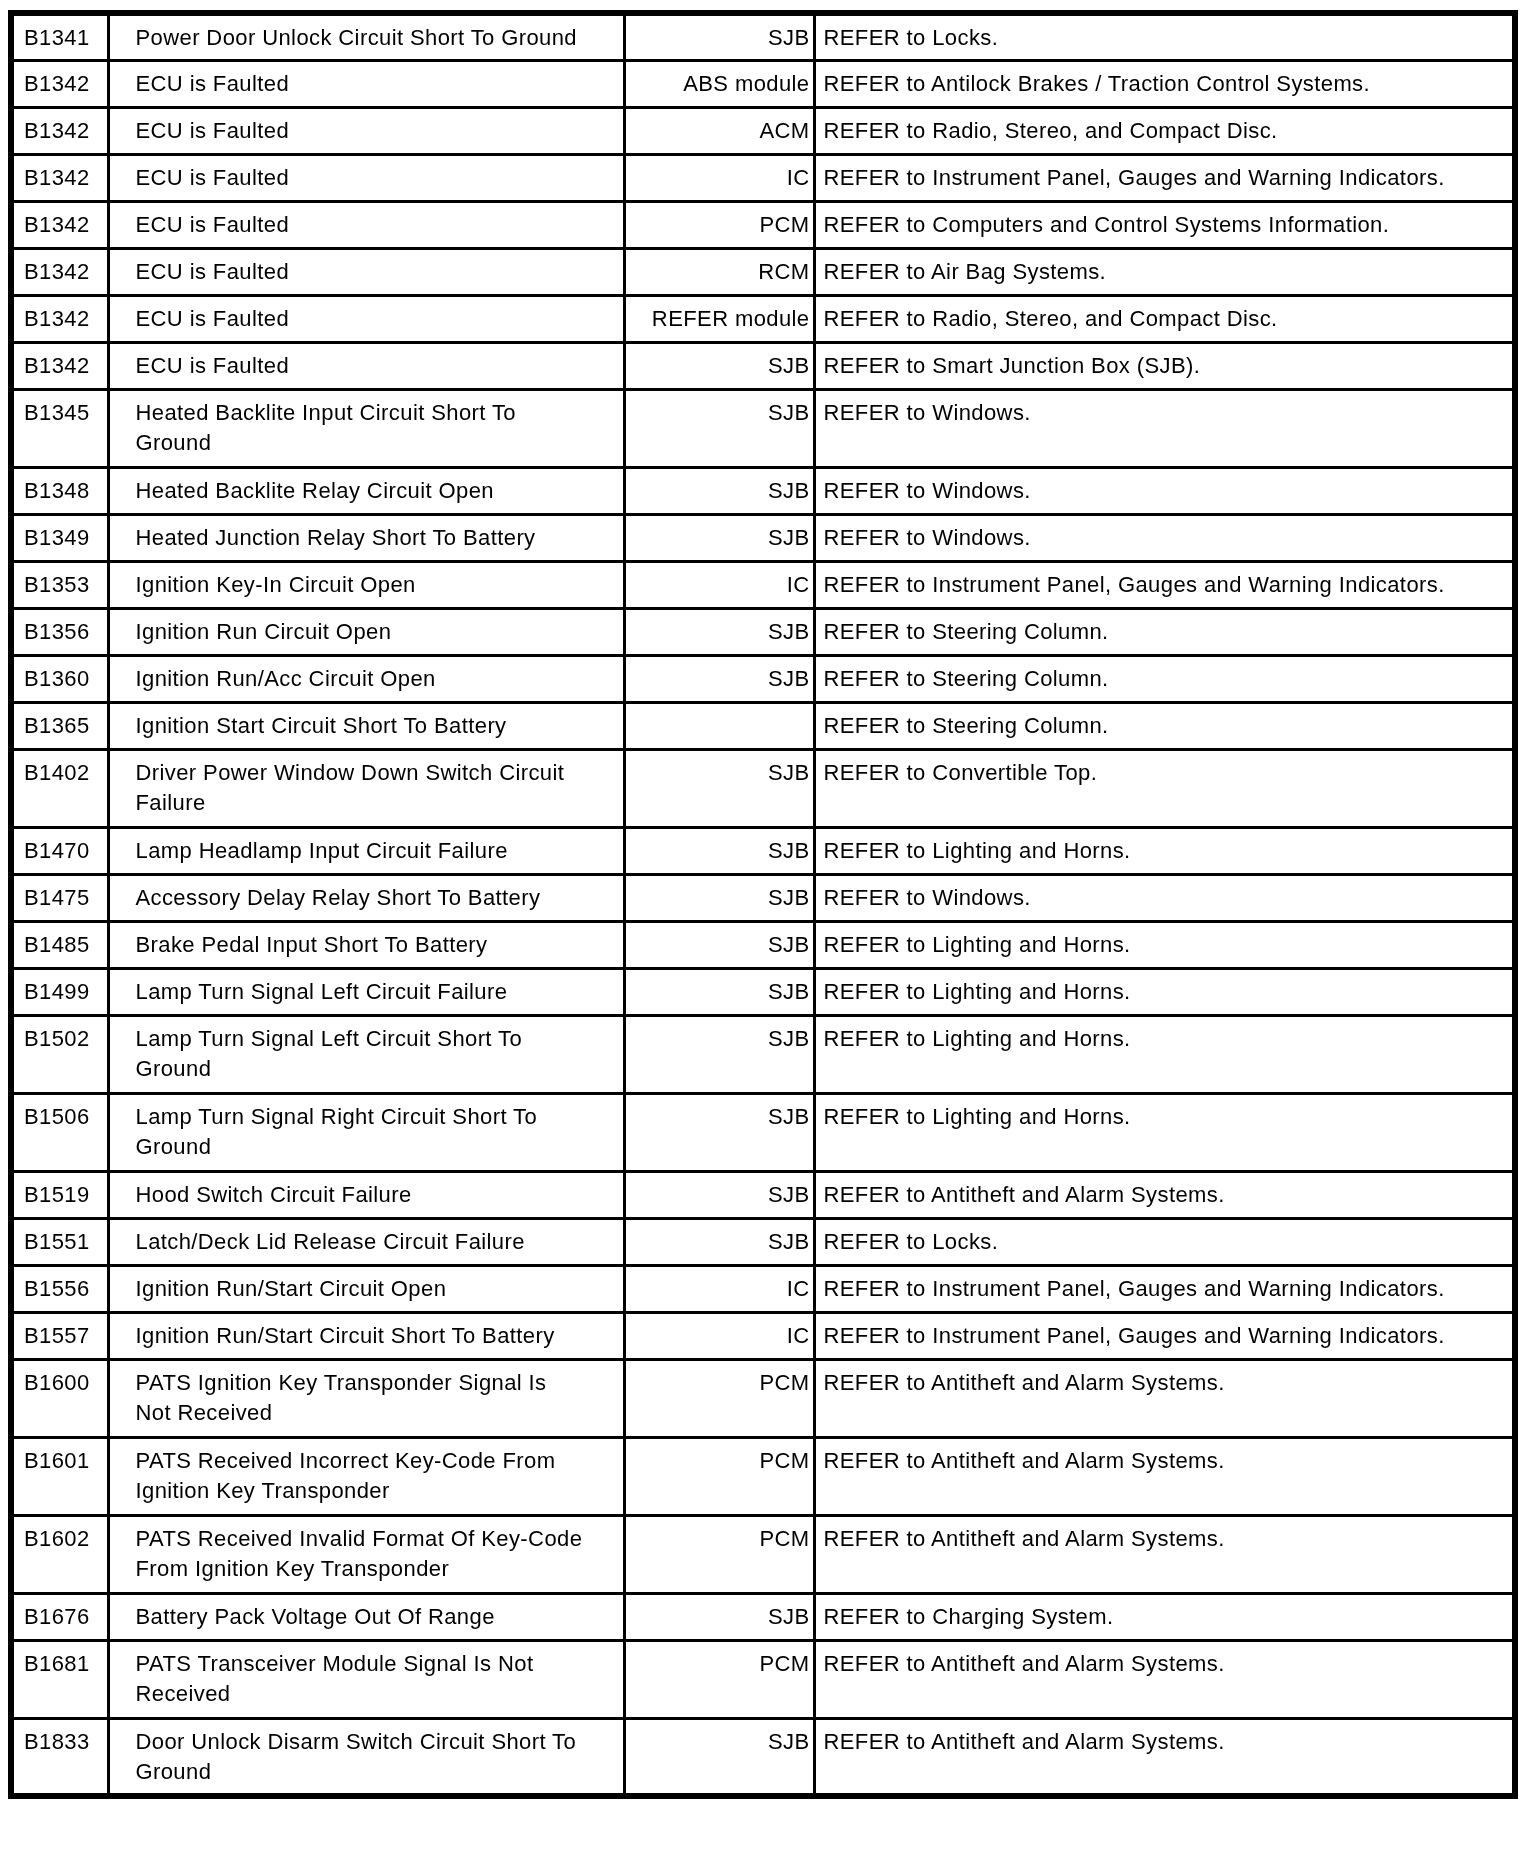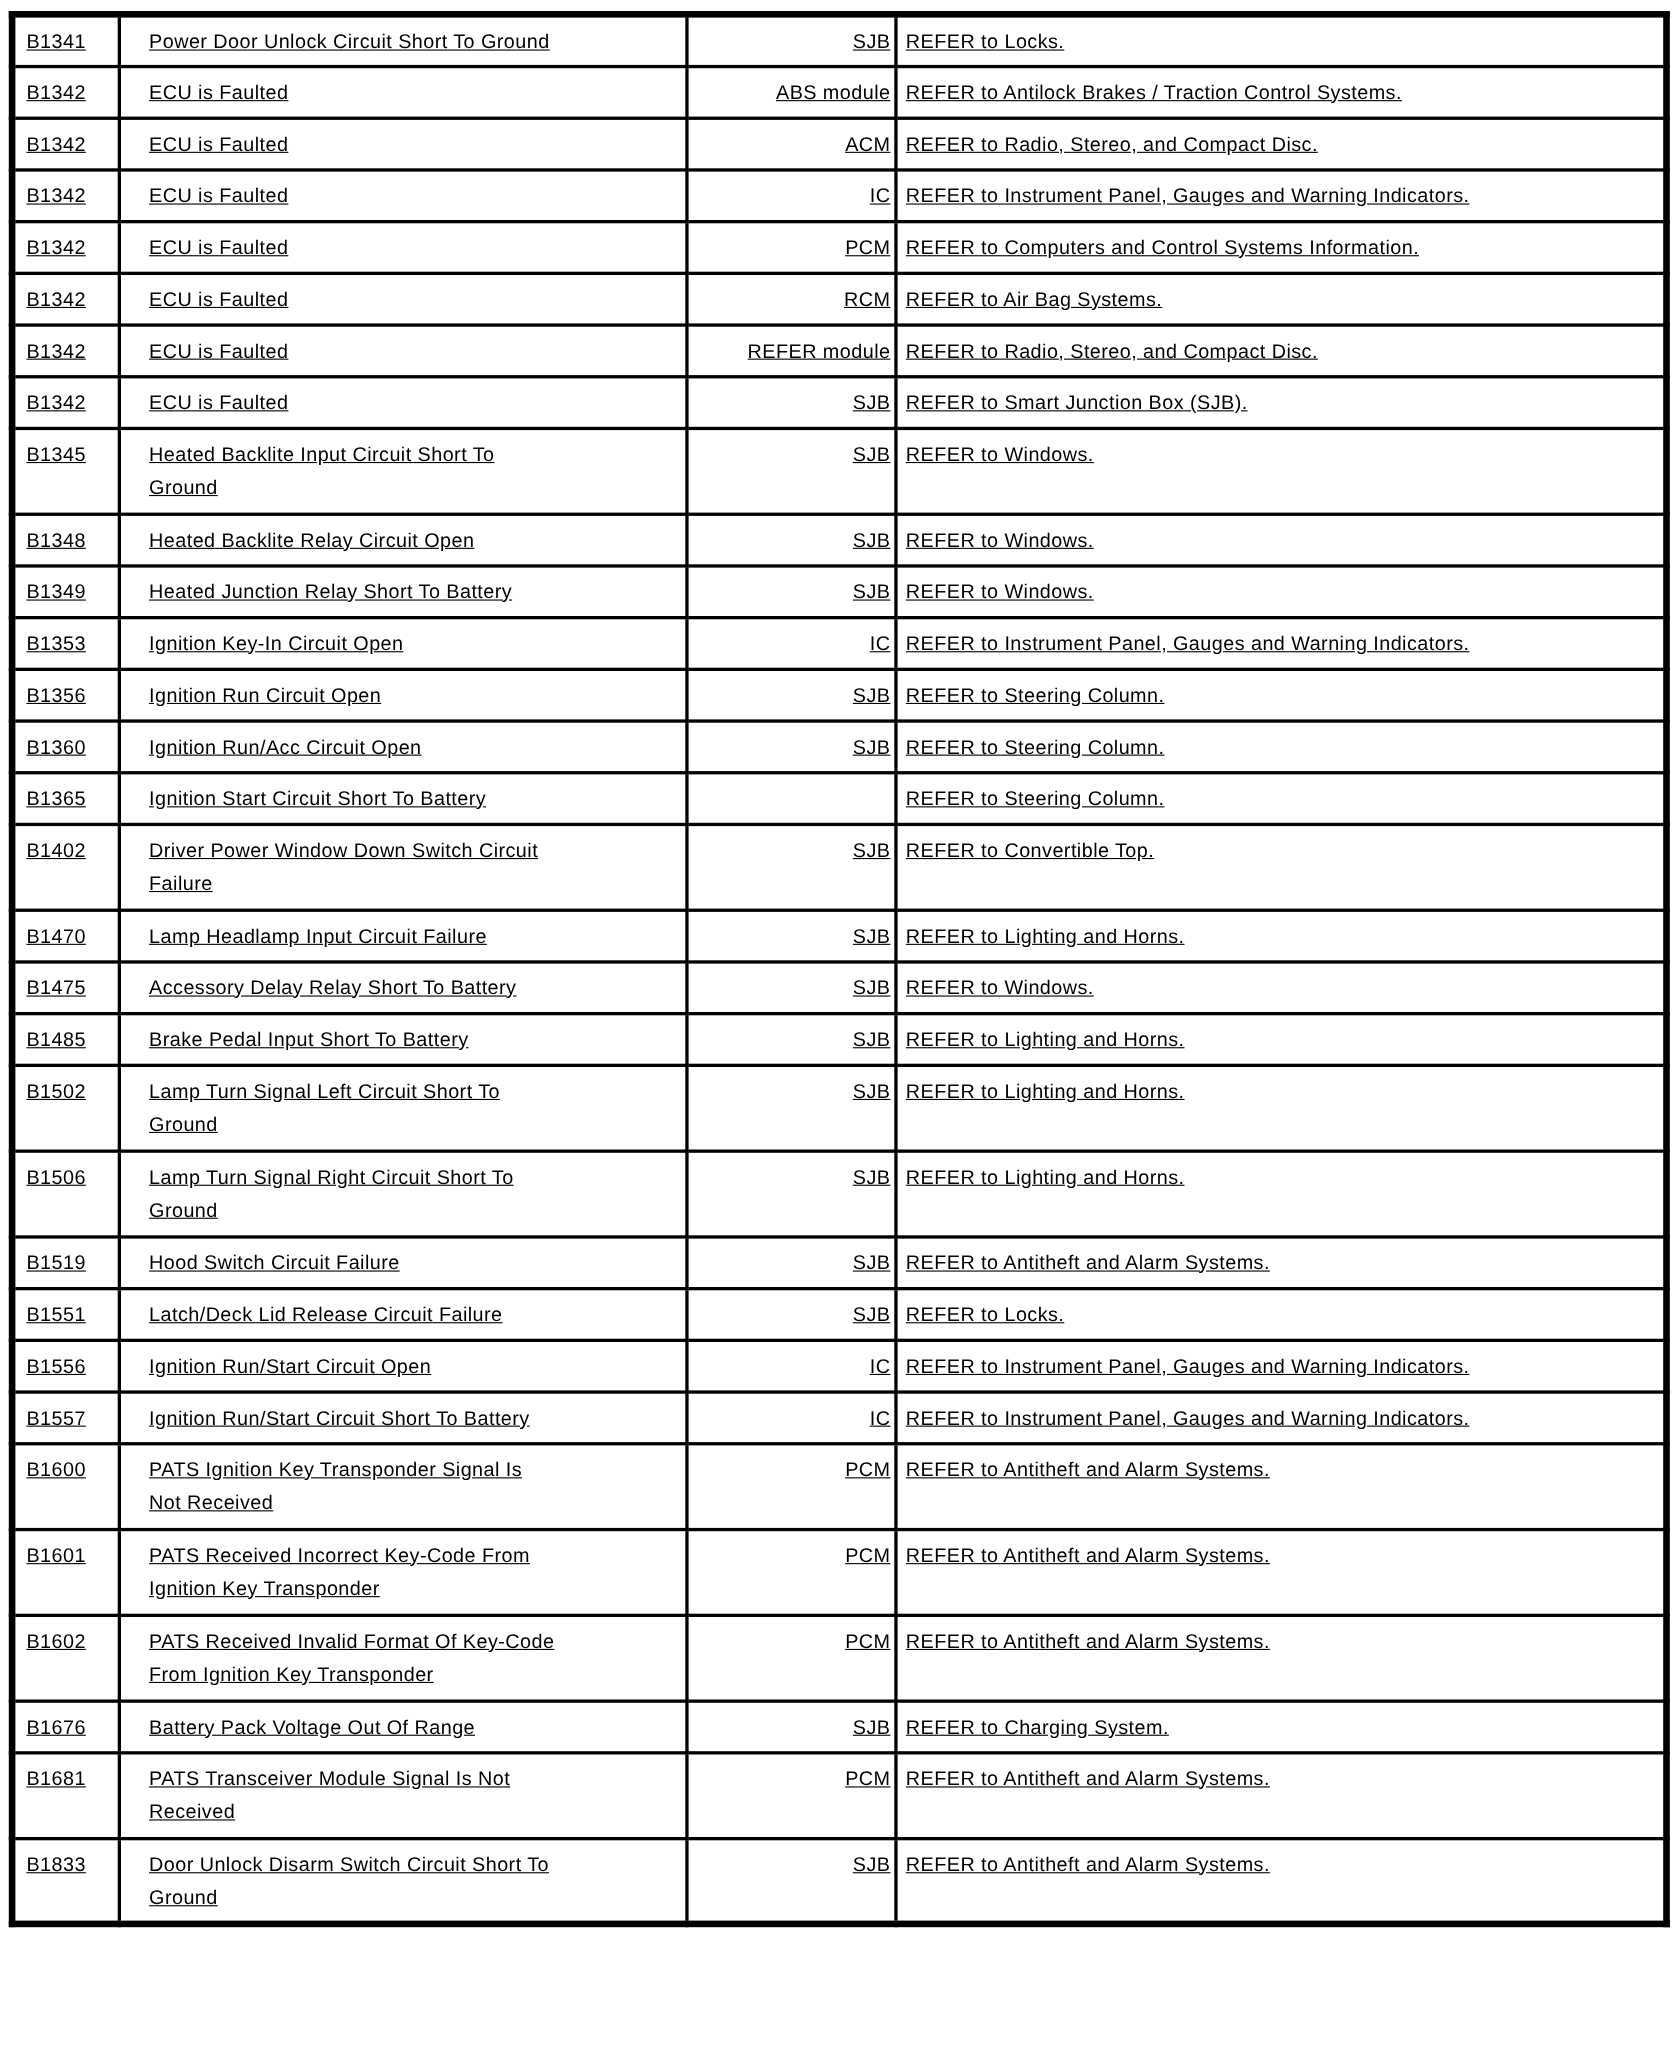--- a/index.html
+++ b/index.html
@@ -21,26 +21,25 @@
     height:1864px;
     padding:10px 8px 8px 8px;
     background:var(--bg);
   }
   table.dtc-table{
     border-collapse:collapse;
     table-layout:fixed;
     width:1504px;
     border:6px solid var(--grid);
     font-family:"Liberation Sans", sans-serif;
-    font-size:18px;
+    font-size:22px;
     line-height:30px;
     letter-spacing:0.4px;
     color:var(--ink);
     background:var(--bg);
-    text-decoration:underline;
   }
   col.c-code{width:97px;}
   col.c-desc{width:516px;}
   col.c-module{width:190px;}
   col.c-action{width:701px;}
   td{
     border:3px solid var(--grid);
     vertical-align:top;
     padding:7px 6px 5px 10px;
     overflow:hidden;
@@ -186,20 +185,26 @@
     <td class="desc">Accessory Delay Relay Short To Battery</td>
     <td class="module">SJB</td>
     <td class="action">REFER to Windows.</td>
   </tr>
         <tr>
     <td class="code">B1485</td>
     <td class="desc">Brake Pedal Input Short To Battery</td>
     <td class="module">SJB</td>
     <td class="action">REFER to Lighting and Horns.</td>
   </tr>
+        <tr>
+    <td class="code">B1499</td>
+    <td class="desc">Lamp Turn Signal Left Circuit Failure</td>
+    <td class="module">SJB</td>
+    <td class="action">REFER to Lighting and Horns.</td>
+  </tr>
         <tr class="tall">
     <td class="code">B1502</td>
     <td class="desc">Lamp Turn Signal Left Circuit Short To
 Ground</td>
     <td class="module">SJB</td>
     <td class="action">REFER to Lighting and Horns.</td>
   </tr>
         <tr class="tall">
     <td class="code">B1506</td>
     <td class="desc">Lamp Turn Signal Right Circuit Short To

